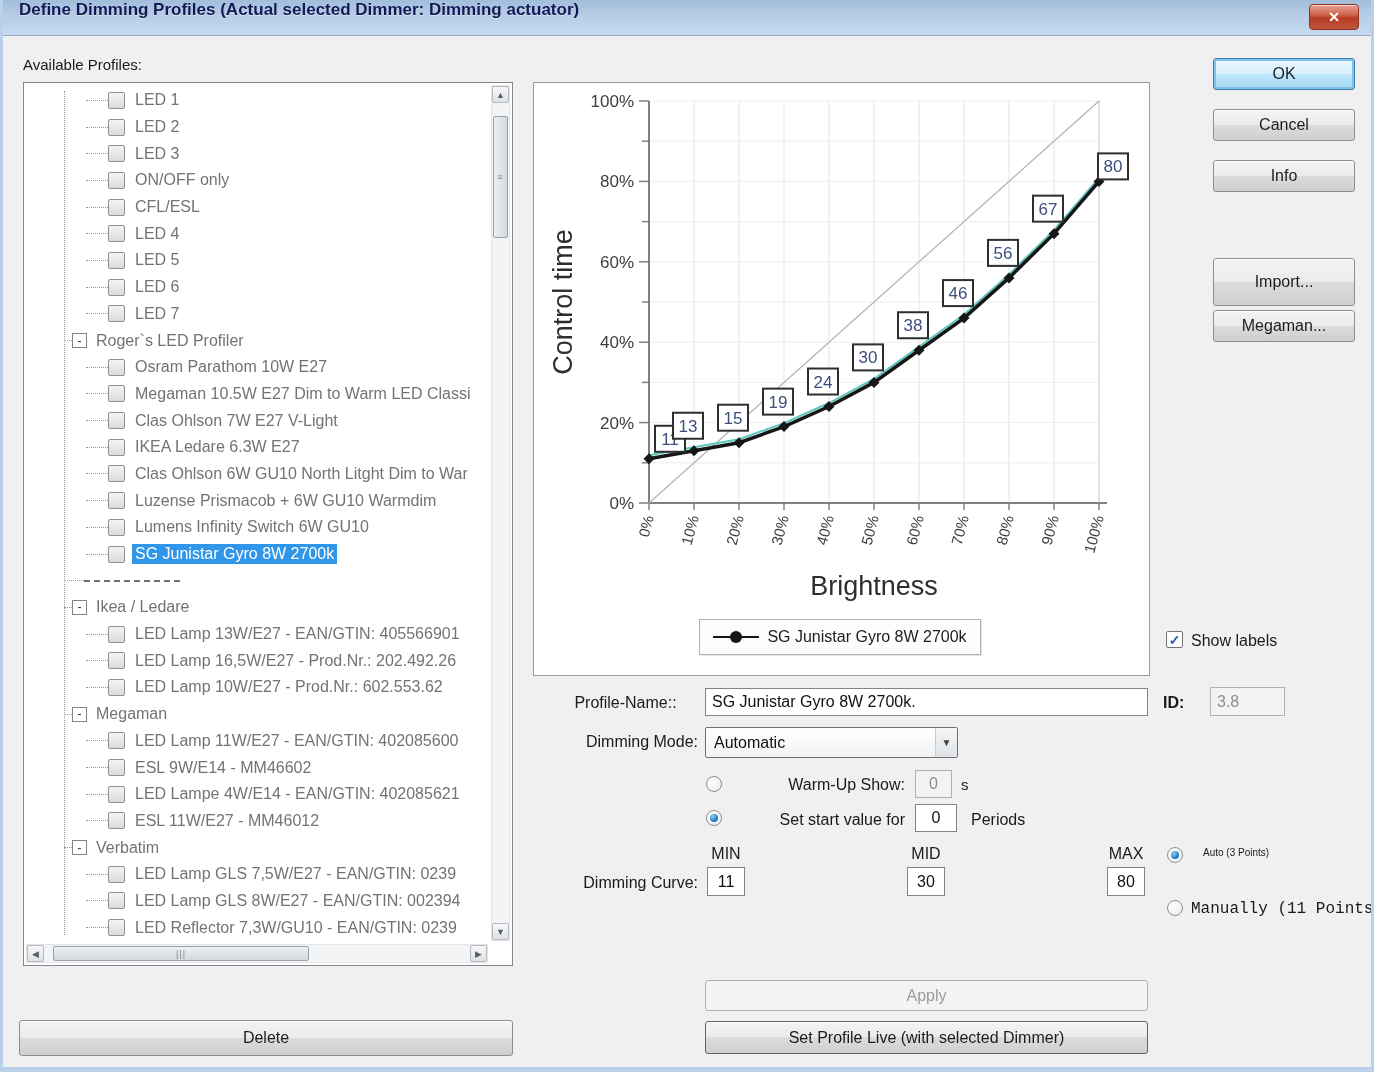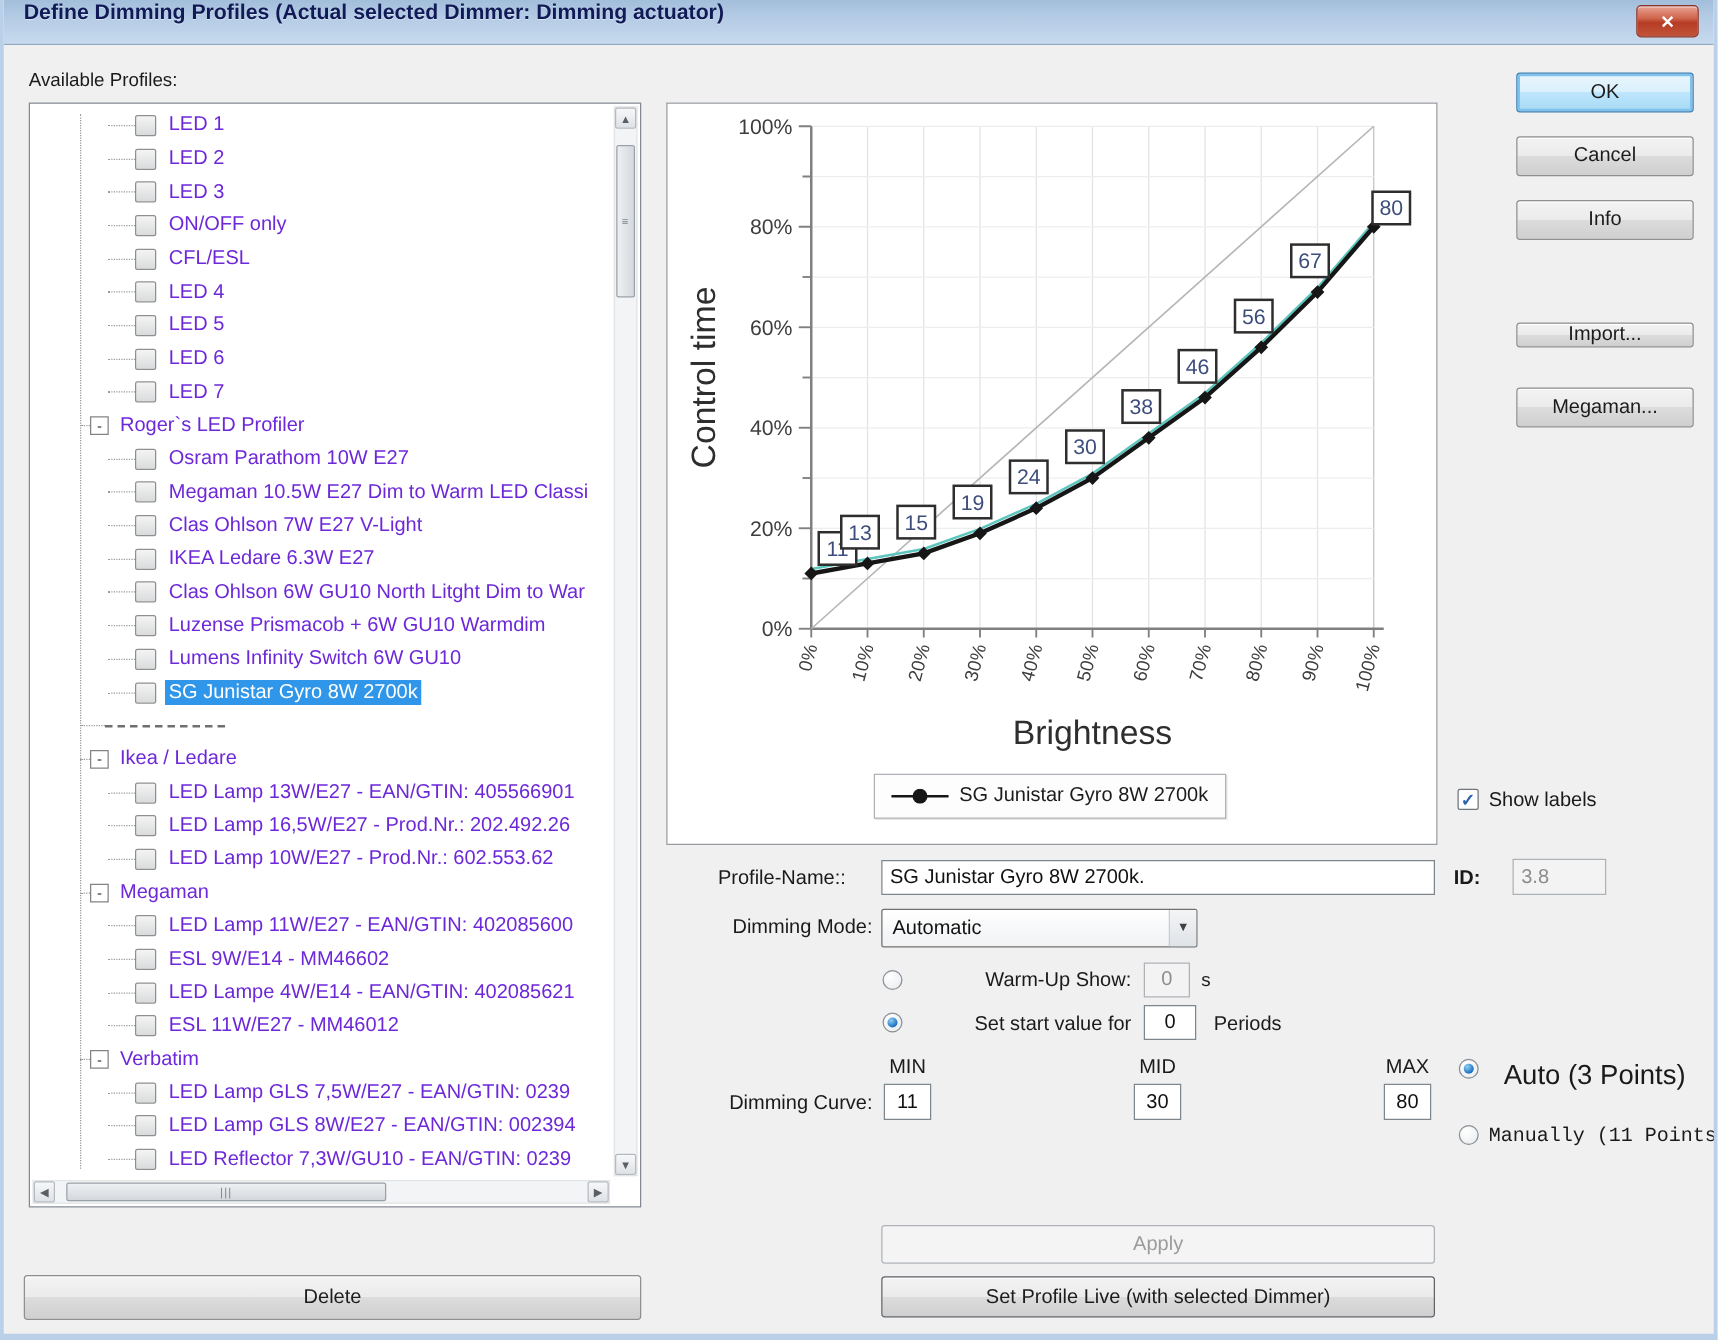--- a/index.html
+++ b/index.html
@@ -19,21 +19,21 @@
   .tree-panel{position:absolute;left:20px;top:82px;width:490px;height:884px;background:#fff;
     border:1px solid #828790;overflow:hidden;}
   .tree-rows{position:absolute;left:0;top:4px;width:462px;overflow:hidden;}
   .tree-root-line{position:absolute;left:40px;top:8px;bottom:30px;width:0;border-left:1px dotted #9a9a9a;}
   .tree-row{position:relative;height:26.7px;display:flex;align-items:center;white-space:nowrap;}
   .tree-row .stub{border-top:1px dotted #9a9a9a;height:0;}
   .tree-expander{width:15px;height:15px;border:1px solid #848484;background:#fff;margin-right:6px;
     display:flex;align-items:center;justify-content:center;font-size:12px;line-height:1;color:#333;flex:none;}
   .tree-checkbox{width:17px;height:17px;border:1px solid #8e8f8f;border-radius:2px;
     background:linear-gradient(180deg,#f4f4f4,#d9dbdc);margin-right:7px;flex:none;}
-  .tree-label{font-size:16px;color:#6d28d9;padding:1px 3px;}
+  .tree-label{font-size:16px;color:#737373;padding:1px 3px;}
   .tree-label.selected{background:#2f96ea;color:#fff;}
   .tree-sep{width:96px;border-top:2px dashed #6f6f6f;margin-left:12px;}
   
   .vscroll{position:absolute;right:2px;top:2px;width:19px;bottom:24px;background:#f3f4f5;border:1px solid #e2e4e6;}
   .hscroll{position:absolute;left:2px;bottom:2px;height:19px;right:24px;background:#f3f4f5;border:1px solid #e2e4e6;}
   .sc-arrow{position:absolute;width:17px;height:17px;display:flex;align-items:center;justify-content:center;
     font-size:9px;color:#5a5f66;background:linear-gradient(180deg,#f6f7f8,#dfe2e6);border:1px solid #b5bac1;border-radius:2px;}
   .v-thumb{position:absolute;left:1px;width:15px;border:1px solid #98a0a8;border-radius:2px;
     background:linear-gradient(90deg,#eef0f2,#d4d8dd);}
   .h-thumb{position:absolute;top:1px;height:15px;border:1px solid #98a0a8;border-radius:2px;
@@ -399,21 +399,21 @@
         <line x1="0" y1="6" x2="46" y2="6" stroke="#161616" stroke-width="2"></line>
         <circle cx="23" cy="6" r="6" fill="#161616"></circle>
       </svg>
       <span class="legend-label">SG Junistar Gyro 8W 2700k</span>
     </div>
   </div>
 
   <div class="btn btn-default" style="left:1210px;top:58px;width:142px;height:32px;">OK</div>
   <div class="btn" style="left:1210px;top:109px;width:142px;height:32px;">Cancel</div>
   <div class="btn" style="left:1210px;top:160px;width:142px;height:32px;">Info</div>
-  <div class="btn" style="left:1210px;top:258px;width:142px;height:20px;">Import...</div>
+  <div class="btn" style="left:1210px;top:258px;width:142px;height:48px;">Import...</div>
   <div class="btn" style="left:1210px;top:310px;width:142px;height:32px;">Megaman...</div>
 
   <div class="chk" style="left:1163px;top:631px;">✓</div>
   <div class="lbl" style="left:1188px;top:632px;font-size:16px;">Show labels</div>
 
   <div class="lbl" style="left:550px;top:694px;width:145px;text-align:center;font-size:16px;">Profile-Name::</div>
   <input class="field" style="left: 702px; top: 688px; width: 443px; height: 28px;" value="SG Junistar Gyro 8W 2700k.">
   <div class="lbl" style="left:1160px;top:694px;font-size:16px;font-weight:bold;">ID:</div>
   <input class="field gray" style="left: 1207px; top: 687px; width: 75px; height: 29px;" disabled="" value="3.8">
 
@@ -435,20 +435,20 @@
 
   <div class="lbl" style="left:704px;top:845px;width:38px;text-align:center;font-size:16px;">MIN</div>
   <div class="lbl" style="left:904px;top:845px;width:38px;text-align:center;font-size:16px;">MID</div>
   <div class="lbl" style="left:1104px;top:845px;width:38px;text-align:center;font-size:16px;">MAX</div>
   <div class="lbl" style="left:550px;top:874px;width:145px;text-align:right;font-size:16px;">Dimming Curve:</div>
   <input class="field center" style="left: 704px; top: 867px; width: 38px; height: 29px;" value="11">
   <input class="field center" style="left: 904px; top: 867px; width: 38px; height: 29px;" value="30">
   <input class="field center" style="left: 1104px; top: 867px; width: 38px; height: 29px;" value="80">
 
   <div class="radio on" style="left:1164px;top:847px;"></div>
-  <div class="lbl" style="left:1200px;top:847px;font-size:22px;text-align:center;">Auto (3 Points)</div>
+  <div class="lbl" style="left:1200px;top:847px;font-size:10px;text-align:center;">Auto (3 Points)</div>
   <div class="radio" style="left:1164px;top:900px;"></div>
   <div class="lbl" style="left:1188px;top:900px;font-size:16px;font-family:Liberation Mono, monospace;">Manually (11 Points)</div>
 
   <div class="btn btn-disabled" style="left:702px;top:980px;width:443px;height:31px;">Apply</div>
   <div class="btn" style="left:702px;top:1021px;width:443px;height:33px;border-color:#5e6368;">Set Profile Live (with selected Dimmer)</div>
   <div class="btn" style="left:16px;top:1020px;width:494px;height:36px;">Delete</div>
 </div>
 
 </body></html>

